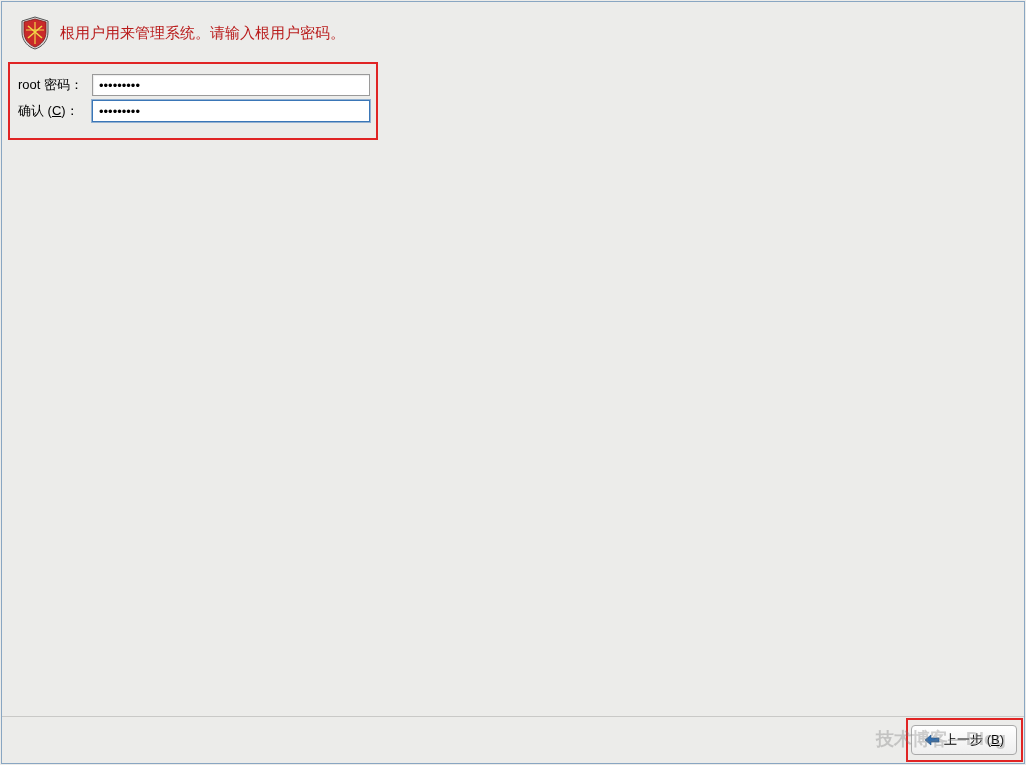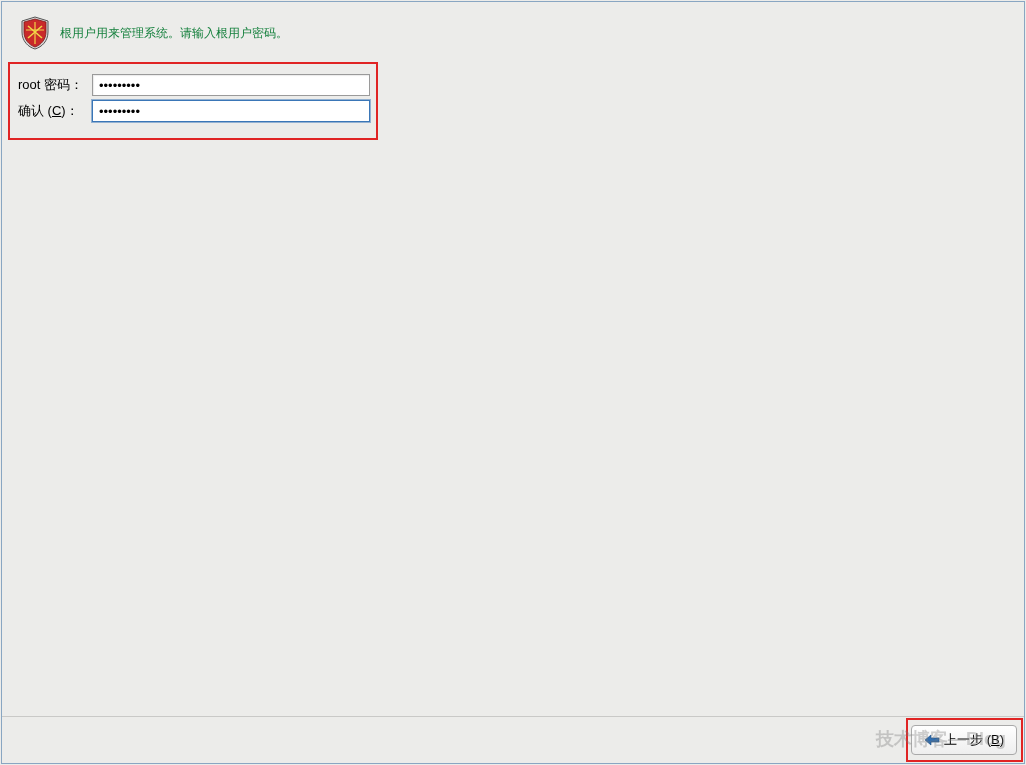--- a/index.html
+++ b/index.html
@@ -29,22 +29,22 @@
     align-items: center;
     padding: 14px 16px 10px 18px;
   }
   .shield-icon {
     width: 30px;
     height: 34px;
     flex-shrink: 0;
     margin-right: 10px;
   }
   .instruction {
-    font-size: 12px;
-    color: #15803d;
+    font-size: 15px;
+    color: #b91c1c;
   }
   .form-area {
     margin: 2px 0 10px 6px;
     width: 370px;
     padding: 6px 6px 12px 6px;
     border: 2px solid #e02424;
     box-sizing: border-box;
   }
   .form-row {
     display: flex;

